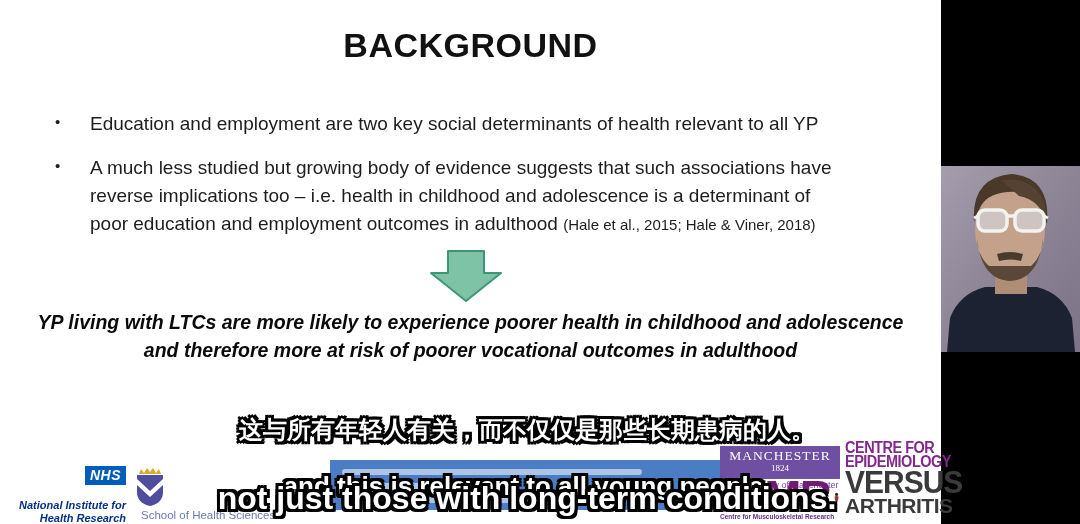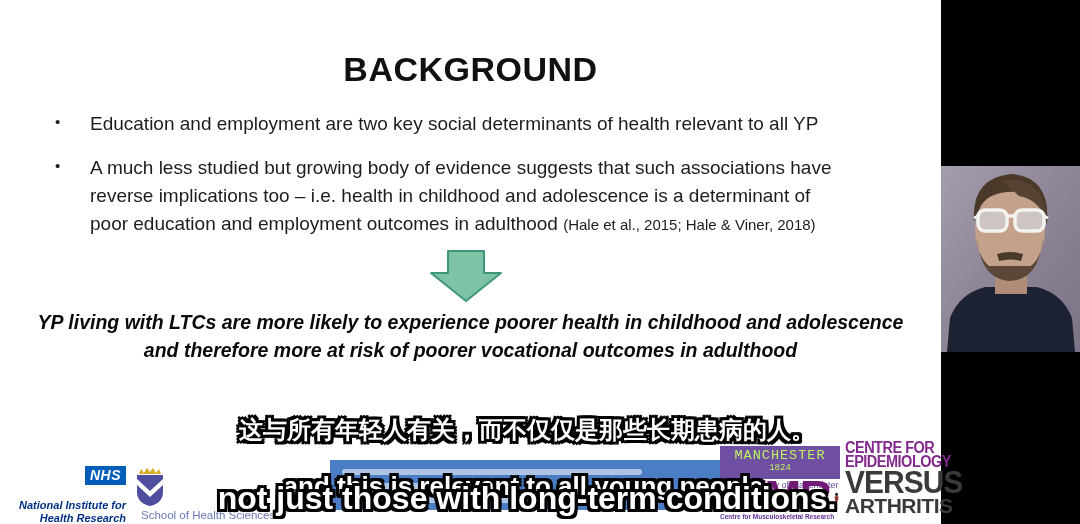--- a/index.html
+++ b/index.html
@@ -4,21 +4,21 @@
 <style>
   * { margin:0; padding:0; box-sizing:border-box; }
   html,body { background:#222; }
   body { font-family:"Liberation Sans", sans-serif; }
   .screen { position:relative; width:1080px; height:524px; margin:0 auto; overflow:hidden; background:#fff; }
 
   
   .slide { position:absolute; left:0; top:0; width:941px; height:524px; background:#ffffff; }
 
   .slide-title { position:absolute; left:0; top:26px; width:941px; text-align:center;
-    font-size:34px; font-weight:bold; color:#111; letter-spacing:0.5px;margin-top:24px; }
+    font-size:34px; font-weight:bold; color:#111; letter-spacing:0.5px; }
 
   .bullets { position:absolute; left:55px; top:110px; width:860px; color:#1d1d1d; }
   .bullet-row { display:flex; margin-bottom:16px; }
   .bullet-marker { width:35px; font-size:15px; color:#1d1d1d; padding-top:3px; }
   .bullet-text { flex:1; font-size:19px; line-height:28px; }
   .cite { font-size:15px; }
 
   .down-arrow { position:absolute; left:430px; top:250px; }
 
   .conclusion { position:absolute; left:0; top:308px; width:941px; text-align:center;
@@ -34,21 +34,21 @@
 
   .school-block { position:absolute; left:135px; top:28px; display:flex;flex-direction:column; }
   .school-text { margin-left:6px; padding-top:2px; }
   .school-line1 { color:#6a79b5; font-size:11.5px; line-height:14px; }
   .school-line2 { color:#9a9a9a; font-size:11.5px; line-height:14px; }
 
   .blue-banner { position:absolute; left:330px; top:22px; width:412px; height:50px; background:#4a7dc4; overflow:hidden; }
   .banner-line { position:absolute; left:12px; height:6px; background:rgba(255,255,255,0.55); border-radius:3px; }
 
   .manchester-block { position:absolute; left:720px; top:8px; width:120px; text-align:center; }
-  .manchester-box { background:#6F4FA1; color:#bef264; padding:3px 0 6px 0; font-family:Liberation Mono, monospace; }
+  .manchester-box { background:#6F4FA1; color:#ffffff; padding:3px 0 6px 0; font-family:Liberation Serif, serif; }
   .manchester-name { font-size:13.5px; letter-spacing:1px; line-height:14px; }
   .manchester-year { font-size:9px; line-height:10px; }
   .manchester-sub { color:#6F4FA1; font-size:9px; line-height:11px; margin-top:1px; }
 
   .cfmr-block { position:absolute; left:720px; top:44px; width:120px; }
   .cfmr-row { display:flex; align-items:flex-end; }
   .cfmr-acronym { color:#701a75; font-weight:bold; font-size:44px; line-height:30px; letter-spacing:-1px; }
   .cfmr-sub { color:#5C2E91; font-weight:bold; font-size:6.5px; line-height:8px; margin-top:1px; }
 
   .versus-block { position:absolute; left:845px; top:2px; width:96px; line-height:1; }

